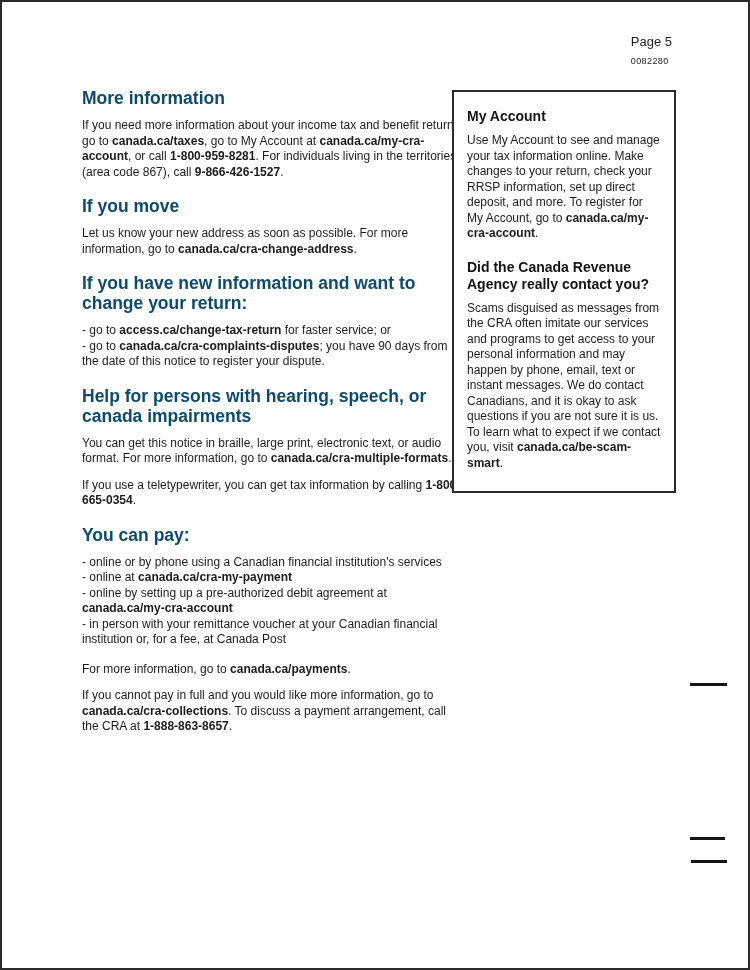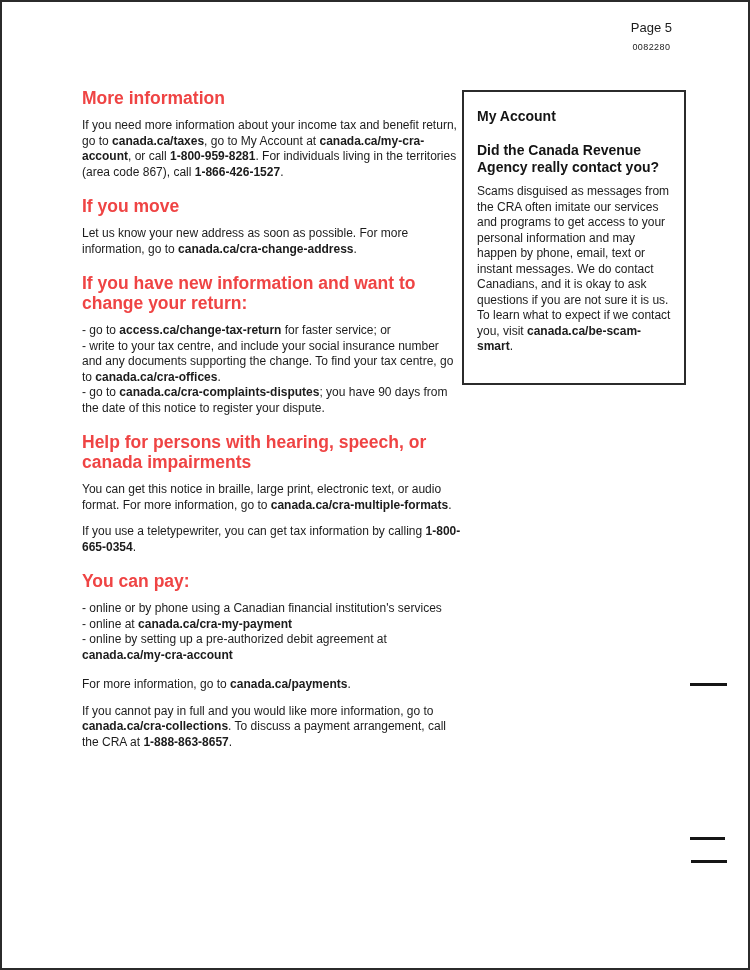--- a/index.html
+++ b/index.html
@@ -9,58 +9,57 @@
     height: 970px;
     box-sizing: border-box;
     border: 2px solid #2b2b2b;
     background: #fff;
     font-family: "Liberation Sans", sans-serif;
     color: #1c1c1c;
     overflow: hidden;
   }
   .page-header {
     position: absolute;
-    top: 18px;
+    top: 32px;
     right: 76px;
-    text-align: center;
   }
   .page-number { font-size: 13px; }
   .doc-number { font-size: 9px; margin-top: 7px; letter-spacing: .4px; }
 
   .main-col {
     position: absolute;
     left: 80px;
     top: 86px;
     width: 380px;
   }
   .main-col h2 {
     font-size: 17.5px;
     font-weight: bold;
     line-height: 20px;
     margin: 16px 0 10px 0;
-    color: #ef4444;
+    color: #0c4a6e;
   }
   .main-col h2.first { margin-top: 0; }
   .main-col p {
     font-size: 12px;
     line-height: 15.5px;
     margin: 0 0 11px 0;
   }
   .main-col p.tight { margin: 0; }
   .main-col p.spaced { margin-top: 14px; }
 
   .info-box {
     position: absolute;
-    left: 460px;
+    left: 450px;
     top: 88px;
     width: 224px;
     box-sizing: border-box;
     border: 2px solid #2b2b2b;
     background: #fff;
-    padding: 12px 13px 28px 13px;
+    padding: 12px 13px 20px 13px;
   }
   .info-box h3 {
     font-size: 14px;
     font-weight: bold;
     line-height: 17px;
     margin: 4px 0 8px 0;
     color: #141414;
   }
   .info-box h3.second { margin-top: 17px; }
   .info-box p {
@@ -86,46 +85,47 @@
 <div class="page">
 
   <div class="page-header">
     <div class="page-number">Page 5</div>
     <div class="doc-number">0082280</div>
   </div>
 
   <div class="main-col">
 
     <h2 class="first">More information</h2>
-    <p><span>If you need more information about your income tax and benefit return, go to </span><b>canada.ca/taxes</b><span>, go to My Account at </span><b>canada.ca/my-cra-account</b><span>, or call </span><b>1-800-959-8281</b><span>. For individuals living in the territories (area code 867), call </span><b>1-866-426-1527</b><span>.</span></p>
+    <p><span>If you need more information about your income tax and benefit return, go to </span><b>canada.ca/taxes</b><span>, go to My Account at </span><b>canada.ca/my-cra-account</b><span>, or call </span><b>1-800-959-8281</b><span>. For individuals living in the territories (area code 867), call </span><b>9-866-426-1527</b><span>.</span></p>
 
     <h2>If you move</h2>
     <p><span>Let us know your new address as soon as possible. For more information, go to </span><b>canada.ca/cra-change-address</b><span>.</span></p>
 
     <h2>If you have new information and want to change your return:</h2>
     <p class="tight"><span>- go to </span><b>access.ca/change-tax-return</b><span> for faster service; or</span></p>
-    <p class="tight"><span>- write to your tax centre, and include your social insurance number and any documents supporting the change. To find your tax centre, go to </span><b>canada.ca/cra-offices</b><span>.</span></p>
 
     <p><span>- go to </span><b>canada.ca/cra-complaints-disputes</b><span>; you have 90 days from the date of this notice to register your dispute.</span></p>
 
     <h2>Help for persons with hearing, speech, or canada impairments</h2>
     <p><span>You can get this notice in braille, large print, electronic text, or audio format. For more information, go to </span><b>canada.ca/cra-multiple-formats</b><span>.</span></p>
     <p><span>If you use a teletypewriter, you can get tax information by calling </span><b>1-800-665-0354</b><span>.</span></p>
 
     <h2>You can pay:</h2>
     <p class="tight"><span>- online or by phone using a Canadian financial institution's services</span></p>
     <p class="tight"><span>- online at </span><b>canada.ca/cra-my-payment</b></p>
     <p class="tight"><span>- online by setting up a pre-authorized debit agreement at </span><b>canada.ca/my-cra-account</b></p>
+    <p class="tight"><span>- in person with your remittance voucher at your Canadian financial institution or, for a fee, at Canada Post</span></p>
     <p class="spaced"><span>For more information, go to </span><b>canada.ca/payments</b><span>.</span></p>
     <p><span>If you cannot pay in full and you would like more information, go to </span><b>canada.ca/cra-collections</b><span>. To discuss a payment arrangement, call the CRA at </span><b>1-888-863-8657</b><span>.</span></p>
 
   </div>
 
   <aside class="info-box">
     <h3>My Account</h3>
+    <p><span>Use My Account to see and manage your tax information online. Make changes to your return, check your RRSP information, set up direct deposit, and more. To register for My Account, go to </span><b>canada.ca/my-cra-account</b><span>.</span></p>
     <h3 class="second">Did the Canada Revenue Agency really contact you?</h3>
     <p><span>Scams disguised as messages from the CRA often imitate our services and programs to get access to your personal information and may happen by phone, email, text or instant messages. We do contact Canadians, and it is okay to ask questions if you are not sure it is us. To learn what to expect if we contact you, visit </span><b>canada.ca/be-scam-smart</b><span>.</span></p>
   </aside>
 
   <div class="scan-mark m1"></div>
   <div class="scan-mark m2"></div>
   <div class="scan-mark m3"></div>
 
 </div>
 

